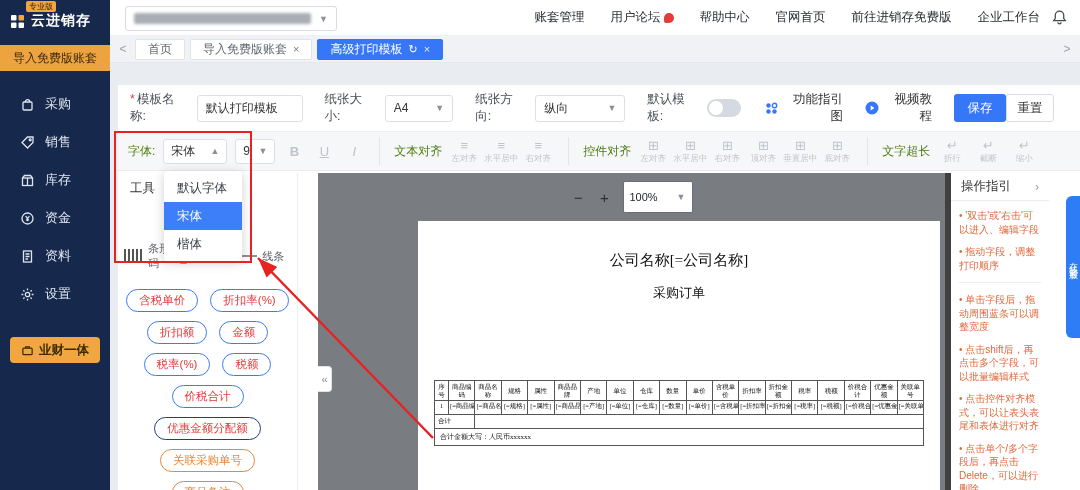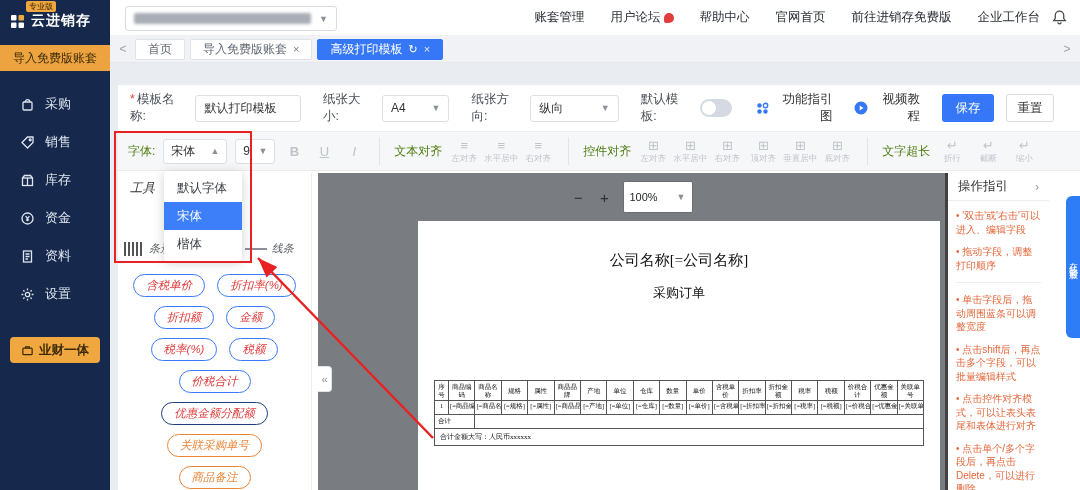--- a/index.html
+++ b/index.html
@@ -56,21 +56,21 @@
   .f-input { width:106px; height:27px; border:1px solid #dcdfe6; border-radius:3px; font-size:12px;
              color:#333; padding:0 8px; outline:none; font-family:inherit; }
   .f-select { height:27px; border:1px solid #dcdfe6; border-radius:3px; background:#fff; display:flex;
               align-items:center; justify-content:space-between; padding:0 8px; font-size:12px; color:#333; cursor:pointer; }
   .w-a4 { width:70px; margin-right:14px; }
   .w-or { width:92px; margin-right:14px; }
   .gap { width:6px; }
   .toggle { width:34px; height:18px; border-radius:9px; background:#d4d9e2; position:relative; cursor:pointer; margin-right:16px; }
   .toggle::after { content:''; position:absolute; left:2px; top:2px; width:14px; height:14px; border-radius:50%; background:#fff; }
   .link-item { display:flex; align-items:center; gap:5px; color:#333; cursor:pointer; margin-right:14px;text-align:right; }
-  .btns { margin-left:auto; display:flex; gap:12px; padding-right:14px; }
+  .btns { margin-left:auto; display:flex; gap:0; padding-right:14px; }
   .btn-primary { min-width:52px; height:28px; background:#3577f6; color:#fff; border:none; border-radius:3px;
                  font-size:12.5px; cursor:pointer; font-family:inherit; }
   .btn-plain { min-width:48px; height:28px; background:#fff; color:#333; border:1px solid #d9dce3; border-radius:3px;
                font-size:12.5px; cursor:pointer; font-family:inherit; }
 
   
   .toolbar { position:absolute; left:0; top:46px; right:0; height:40px; background:#f6f7f9;
              border-top:1px solid #ececec; border-bottom:1px solid #ececec; display:flex; align-items:center;
              padding:0 10px; gap:8px; }
   .tb-label { font-size:12px; color:#4d7c0f; }
@@ -88,22 +88,22 @@
   .titems { display:flex; gap:4px; }
   .titem { display:flex; flex-direction:column; align-items:center; font-size:8.5px; color:#c0c4cc;
            min-width:32px; cursor:pointer; line-height:1.2; }
   .titem::before { font-size:13px; line-height:1; margin-bottom:1px; }
   .g-text .titem::before { content:"≡"; }
   .g-control .titem::before { content:"⊞"; }
   .g-overflow .titem::before { content:"↵"; }
 
   
   .workspace { position:absolute; left:0; top:88px; right:0; bottom:0; }
-  .tools-panel { position:absolute; left:0; top:0; width:194px; bottom:0; background:#fff;
-                 border-right:1px solid #eceef1; overflow:hidden;font-style:italic; }
+  .tools-panel { position:absolute; left:0; top:0; width:180px; bottom:0; background:#fff;
+                 border-right:1px solid #eceef1; overflow:hidden; }
   .tools-head { padding:7px 12px 3px; font-size:12.5px; color:#333; }
   .shapes { display:grid; grid-template-columns:repeat(3,1fr); row-gap:16px; padding:10px 6px 14px; }
   .shape { display:flex; flex-direction:row; align-items:center; gap:5px; font-size:11px; color:#5a5e66; cursor:pointer; }
   .ic-rect { width:18px; height:14px; border:1.5px solid #8a8f99; }
   .ic-bar { width:20px; height:14px; background:repeating-linear-gradient(90deg,#555 0 2px,#fff 2px 4px); }
   .ic-line { width:22px; height:2px; background:#8a8f99; margin:6px 0; }
   .pills { display:flex; flex-wrap:wrap; justify-content:center; column-gap:12px; row-gap:9px; padding:4px 8px; }
   .pill { border:1px solid #3a7bf8; border-radius:13px; padding:3px 12px; font-size:11.5px; color:#e03a3a;
           cursor:pointer; white-space:nowrap; }
   .pill-navy { border-color:#1f3e7c; }
@@ -128,21 +128,21 @@
   .cell { border-right:1px solid #555; border-bottom:1px solid #555; padding:1px; text-align:center;
           overflow:hidden; white-space:nowrap; min-height:14px; }
   .cell.th { white-space:normal; word-break:break-all; line-height:1.15; display:flex; align-items:center;
              justify-content:center; min-height:20px; }
   .total-label { grid-column:1/3; text-align:left; padding:2px 0 2px 3px; min-height:13px; }
   .total-rest { grid-column:3/20; }
   .trow-words .cell { grid-column:1/20; text-align:left; padding:3px 5px; font-size:7px; min-height:15px; }
 
   
   .guide-panel { position:absolute; left:827px; top:0; width:104px; bottom:0; background:#fff;
-                 border-left:3px solid #404040; }
+                 border-left:6px solid #404040; }
   .guide-head { height:28px; border-bottom:1px solid #ececec; display:flex; align-items:center;
                 justify-content:space-between; padding:0 10px; font-size:12.5px; color:#333; }
   .guide-head .gchev { color:#9aa0a8; font-size:12px; cursor:pointer; }
   .tips { padding:8px 8px 0; }
   .tip { font-size:10px; color:#e2683b; line-height:1.35; margin-bottom:9px; }
   .tip::before { content:"• "; }
   .tip:nth-child(2), .tip:nth-child(6) { border-bottom:1px solid #ececec; padding-bottom:10px; margin-bottom:10px; }
 
   
   .font-menu { position:absolute; left:164px; top:171px; width:78px; background:#fff; z-index:50;

